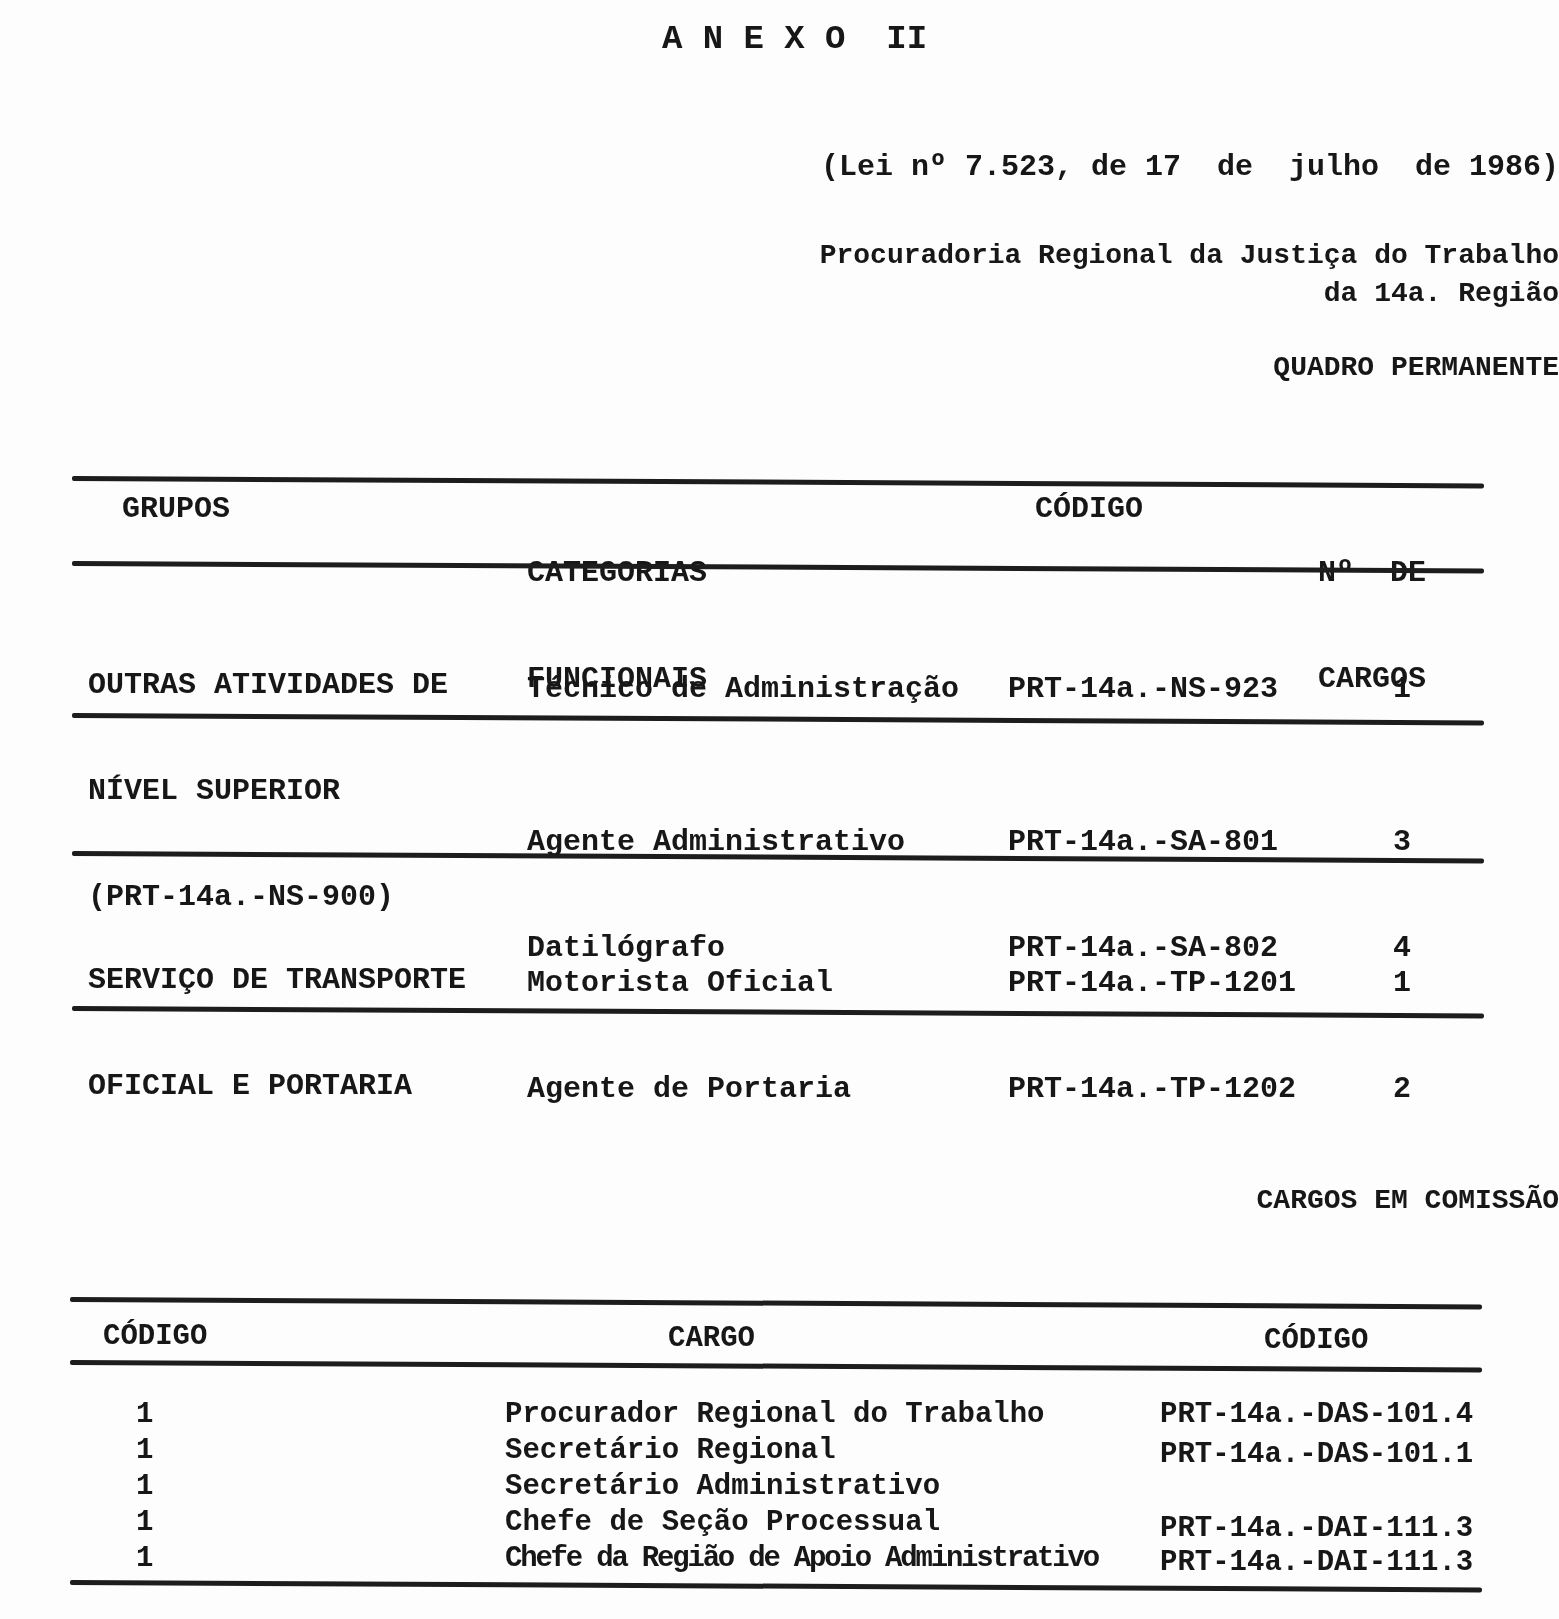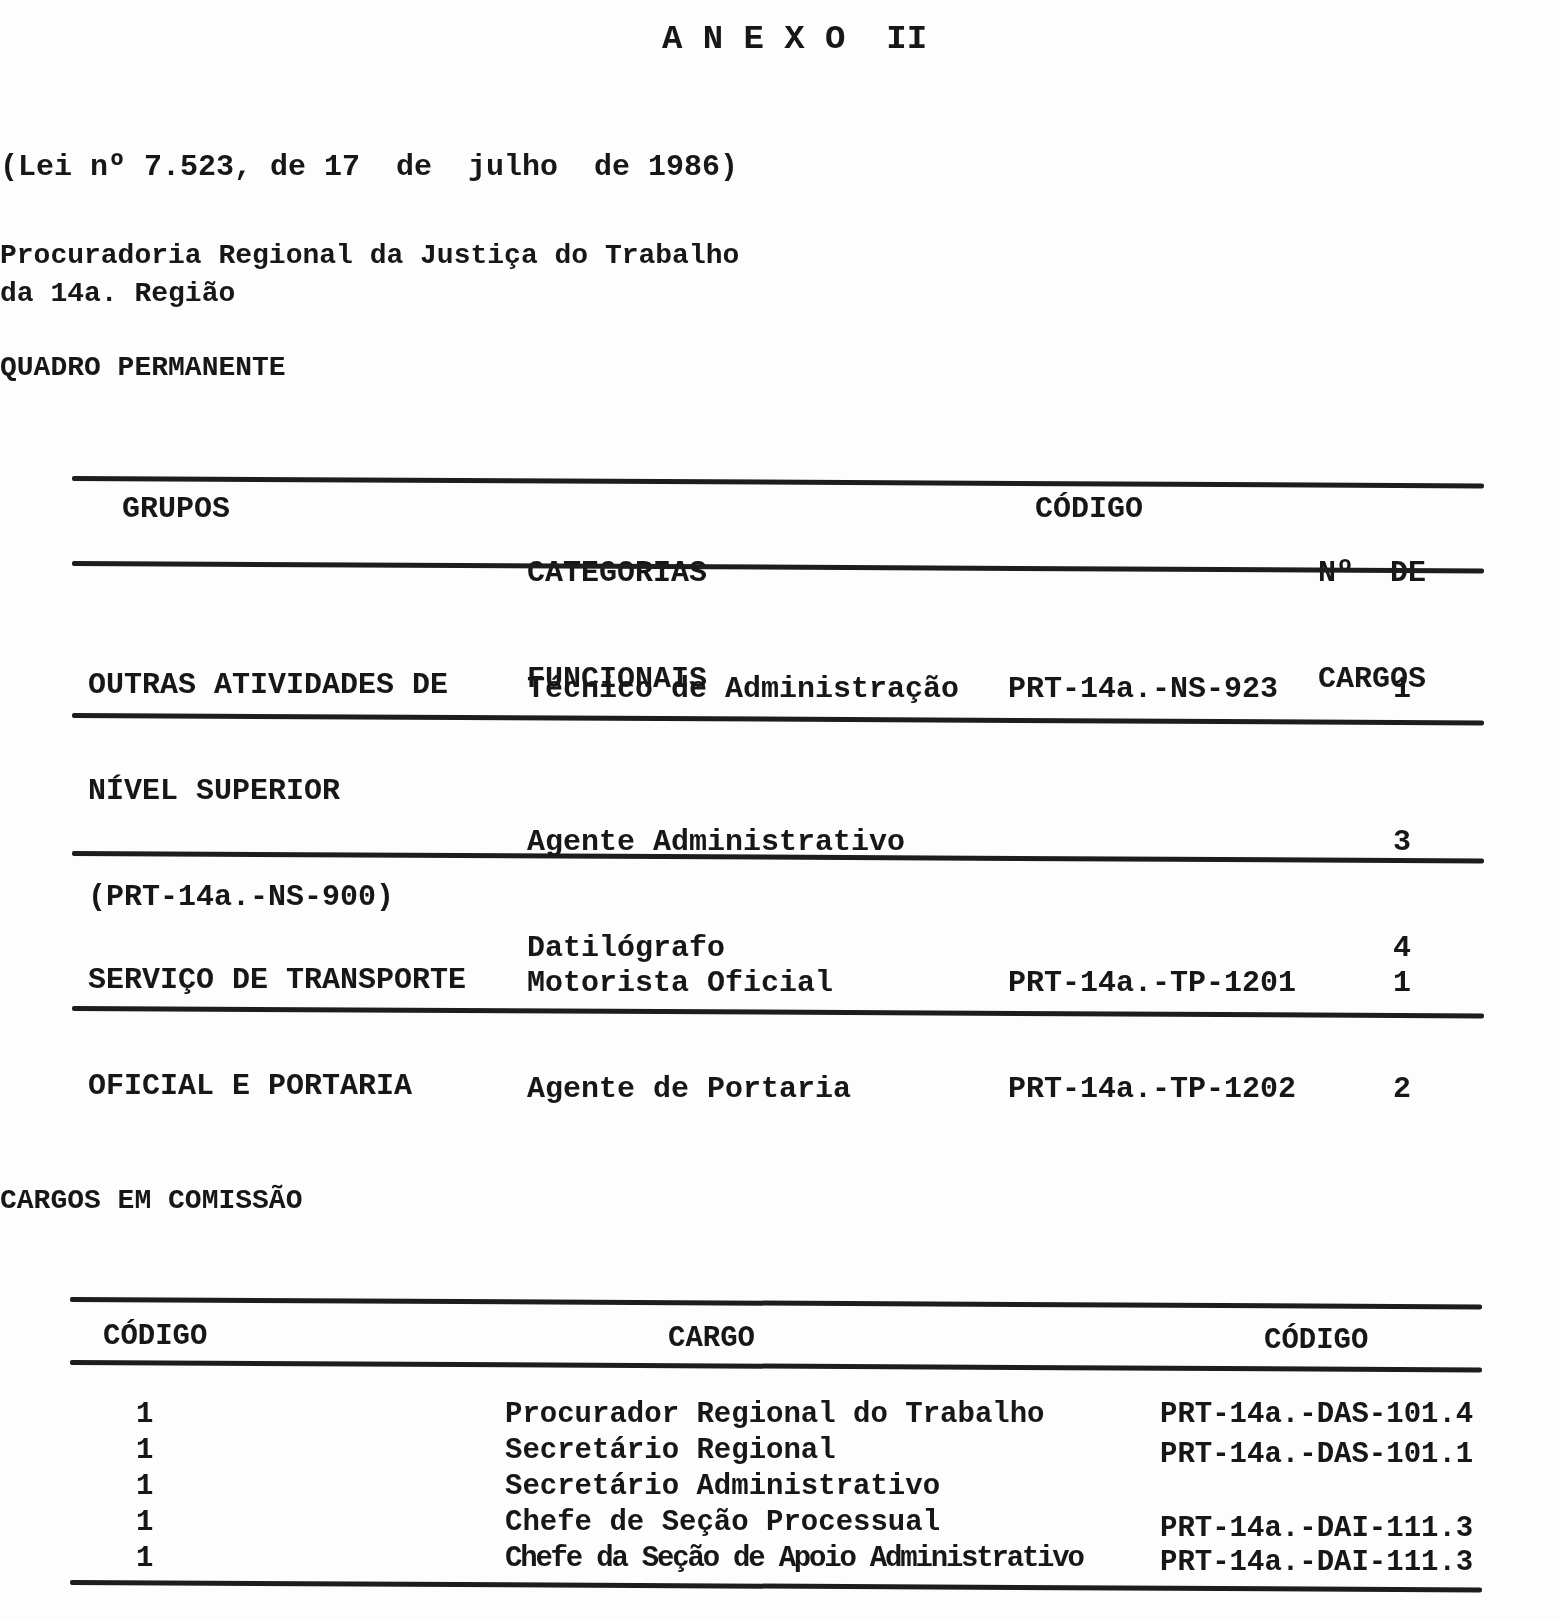--- a/index.html
+++ b/index.html
@@ -6,21 +6,21 @@
   body{
     width:1559px;height:1619px;
     background:#fdfdfd;
     font-family:"Liberation Mono","DejaVu Sans Mono",monospace;
     color:#171717;
     position:relative;
     overflow:hidden;
   }
   .page{position:absolute;inset:0;}
   .t{position:absolute;white-space:pre;font-weight:700;}
-  .center{left:0;width:1559px;text-align:left;}
+  .center{left:0;width:1559px;text-align:right;}
   .fs34{font-size:34px;}
   .fs30{font-size:30px;}
   .fs29{font-size:29px;}
   .fs28{font-size:28px;}
   .lh38 div{line-height:38px;white-space:pre;}
   .rule{
     position:absolute;height:5px;background:#1d1d1d;
     transform:rotate(0.30deg);transform-origin:left center;
     border-radius:2px;
   }
@@ -70,20 +70,24 @@
   <div class="t fs30 lh38 numcell" style="left:1385px;top:602px">
     <div>1</div>
   </div>
 
   <div class="rule" style="top:713px;left:72px;width:1412px"></div>
 
   <div class="t fs30 lh38" style="left:527px;top:755px">
     <div>Agente Administrativo</div>
     <div>Datilógrafo</div>
   </div>
+  <div class="t fs30 lh38" style="left:1008px;top:755px">
+    <div>PRT-14a.-SA-801</div>
+    <div>PRT-14a.-SA-802</div>
+  </div>
   <div class="t fs30 lh38 numcell" style="left:1385px;top:755px">
     <div>3</div>
     <div>4</div>
   </div>
 
   <div class="rule" style="top:851px;left:72px;width:1412px"></div>
 
   <div class="t fs30 lh38" style="left:88px;top:893px">
     <div>SERVIÇO DE TRANSPORTE</div>
     <div>OFICIAL E PORTARIA</div>
@@ -122,18 +126,18 @@
   <div class="t fs29" style="left:1160px;top:1438px">PRT-14a.-DAS-101.1</div>
 
   <div class="t fs29" style="left:136px;top:1470px">1</div>
   <div class="t fs29" style="left:505px;top:1470px">Secretário Administrativo</div>
 
   <div class="t fs29" style="left:136px;top:1506px">1</div>
   <div class="t fs29" style="left:505px;top:1506px">Chefe de Seção Processual</div>
   <div class="t fs29" style="left:1160px;top:1512px">PRT-14a.-DAI-111.3</div>
 
   <div class="t fs29" style="left:136px;top:1542px">1</div>
-  <div class="t fs29 condensed" style="left:505px;top:1542px">Chefe da Seção de Apoio Administrativo</div>
+  <div class="t fs29 condensed" style="left:505px;top:1542px">Chefe da Região de Apoio Administrativo</div>
   <div class="t fs29" style="left:1160px;top:1546px">PRT-14a.-DAI-111.3</div>
 
   <div class="rule" style="top:1580px;left:70px;width:1412px"></div>
 
 </div>
 
 </body></html>

